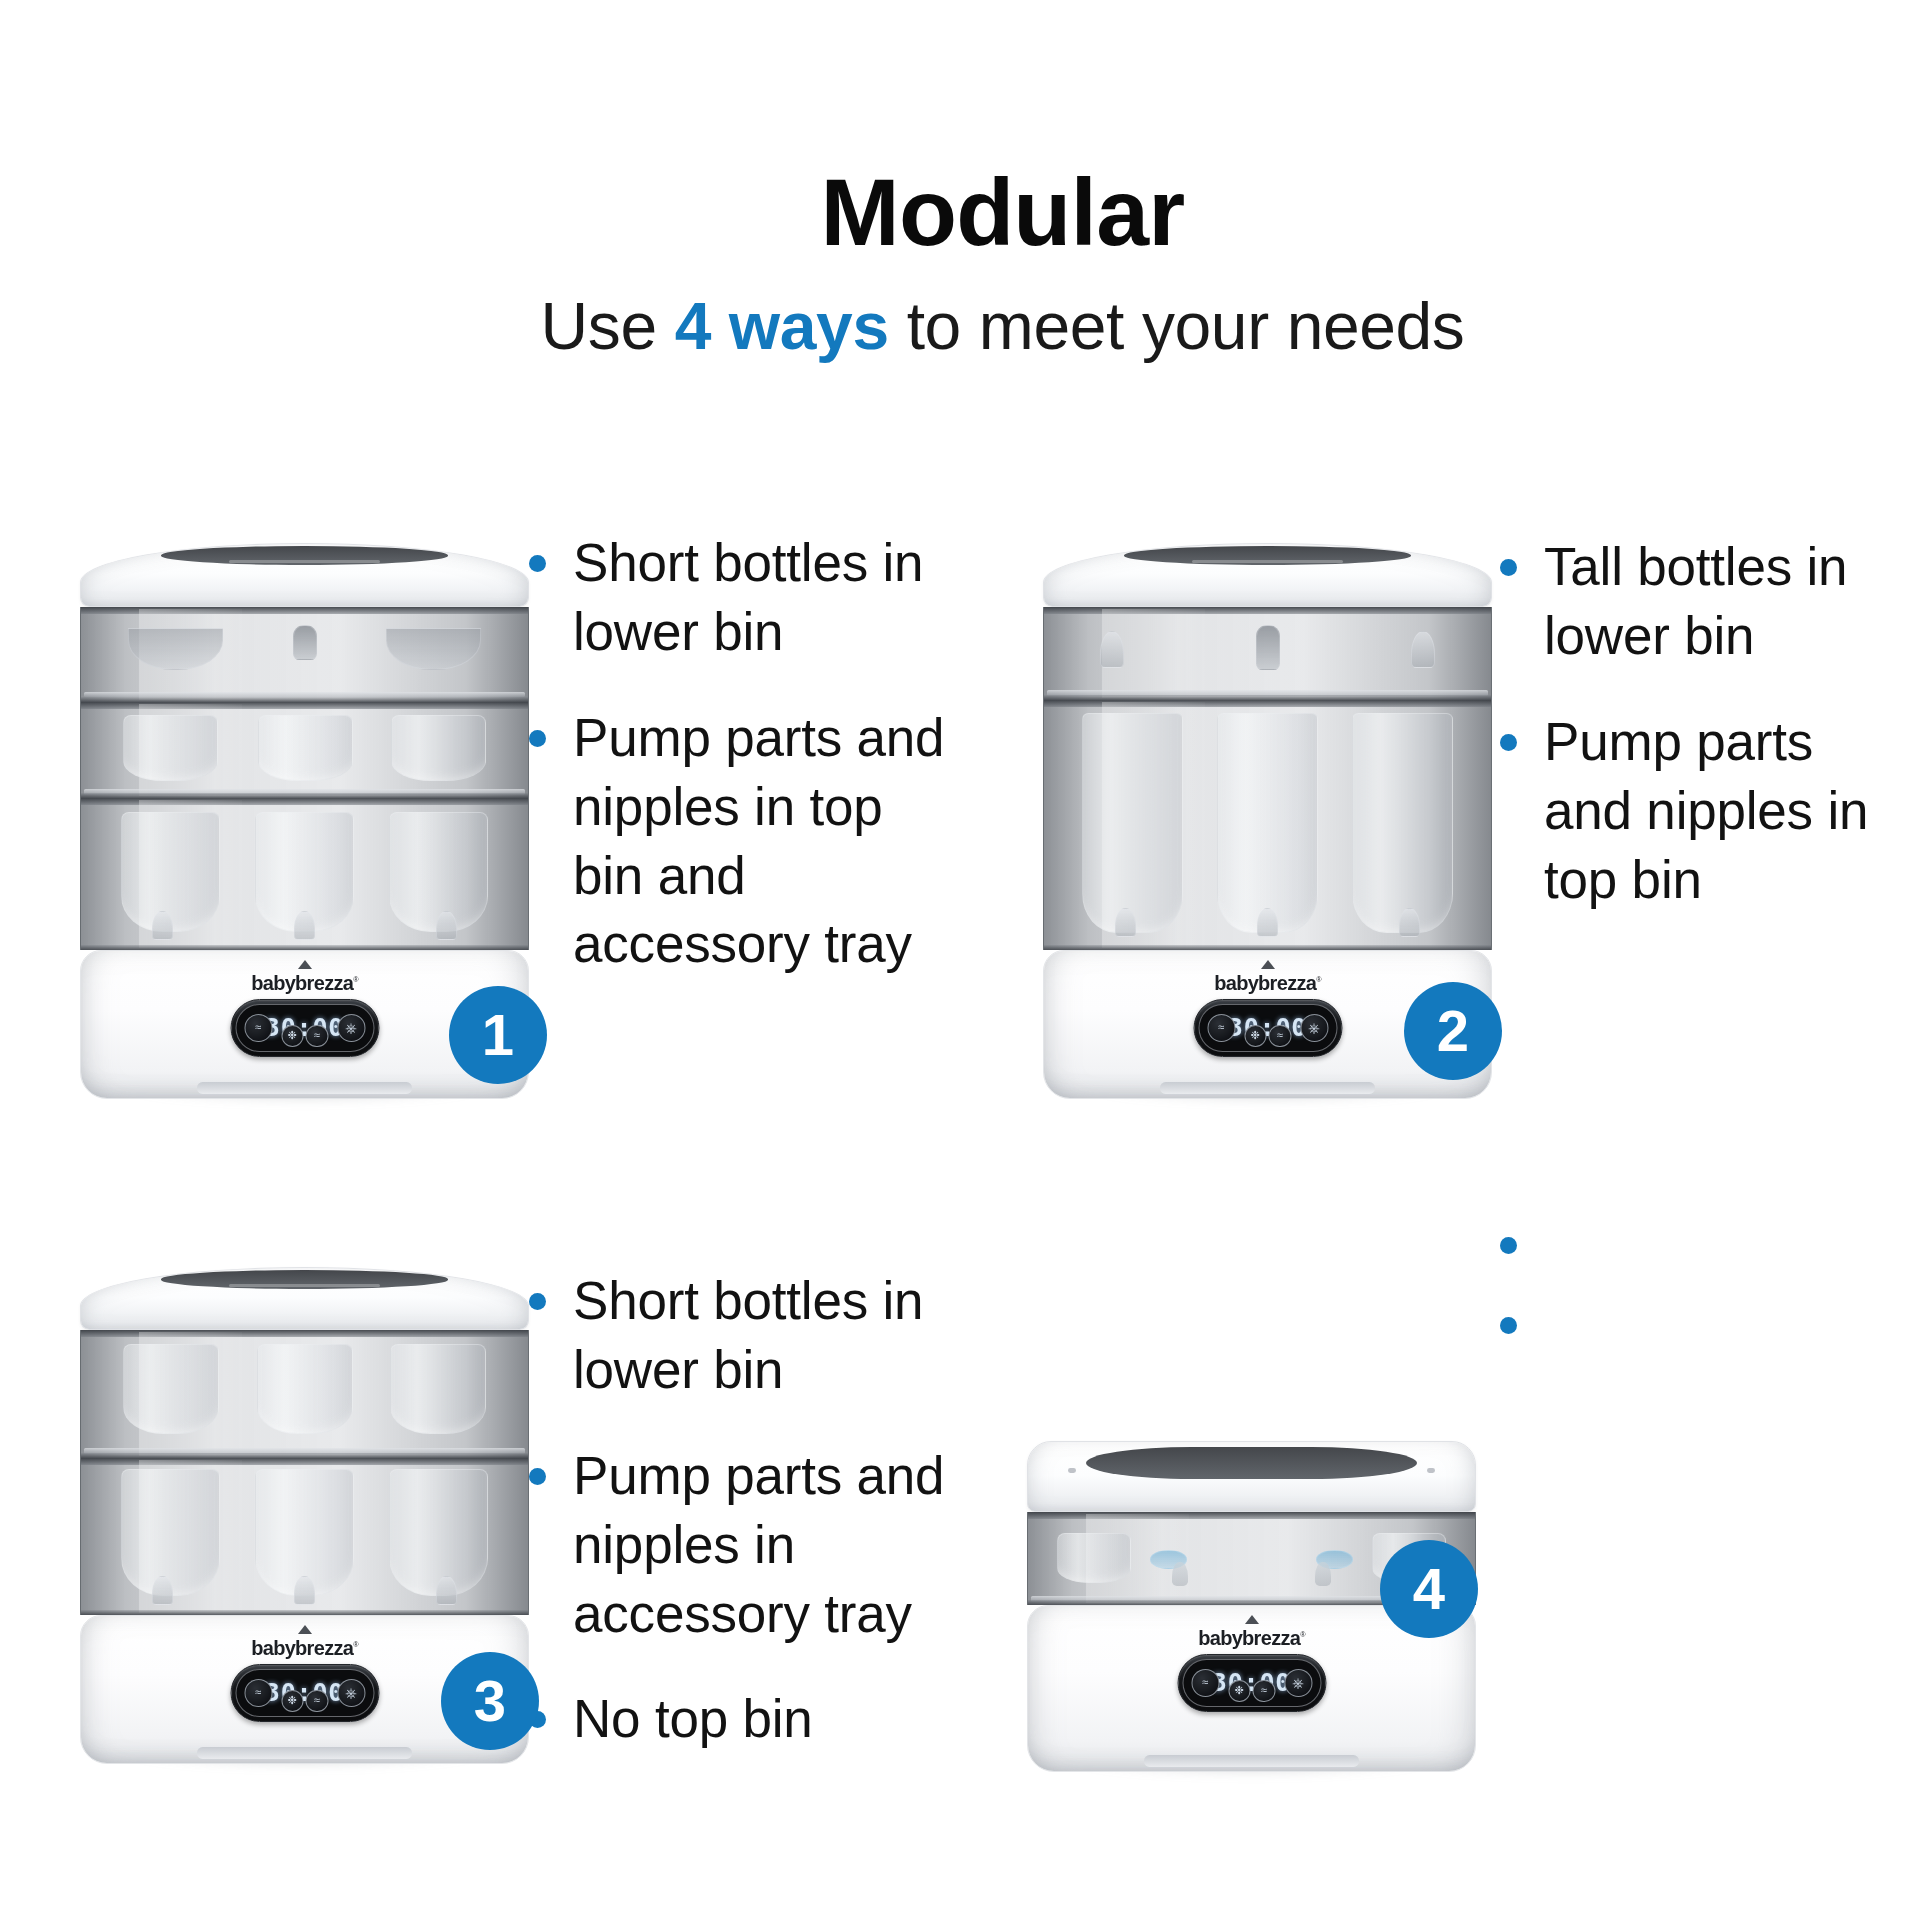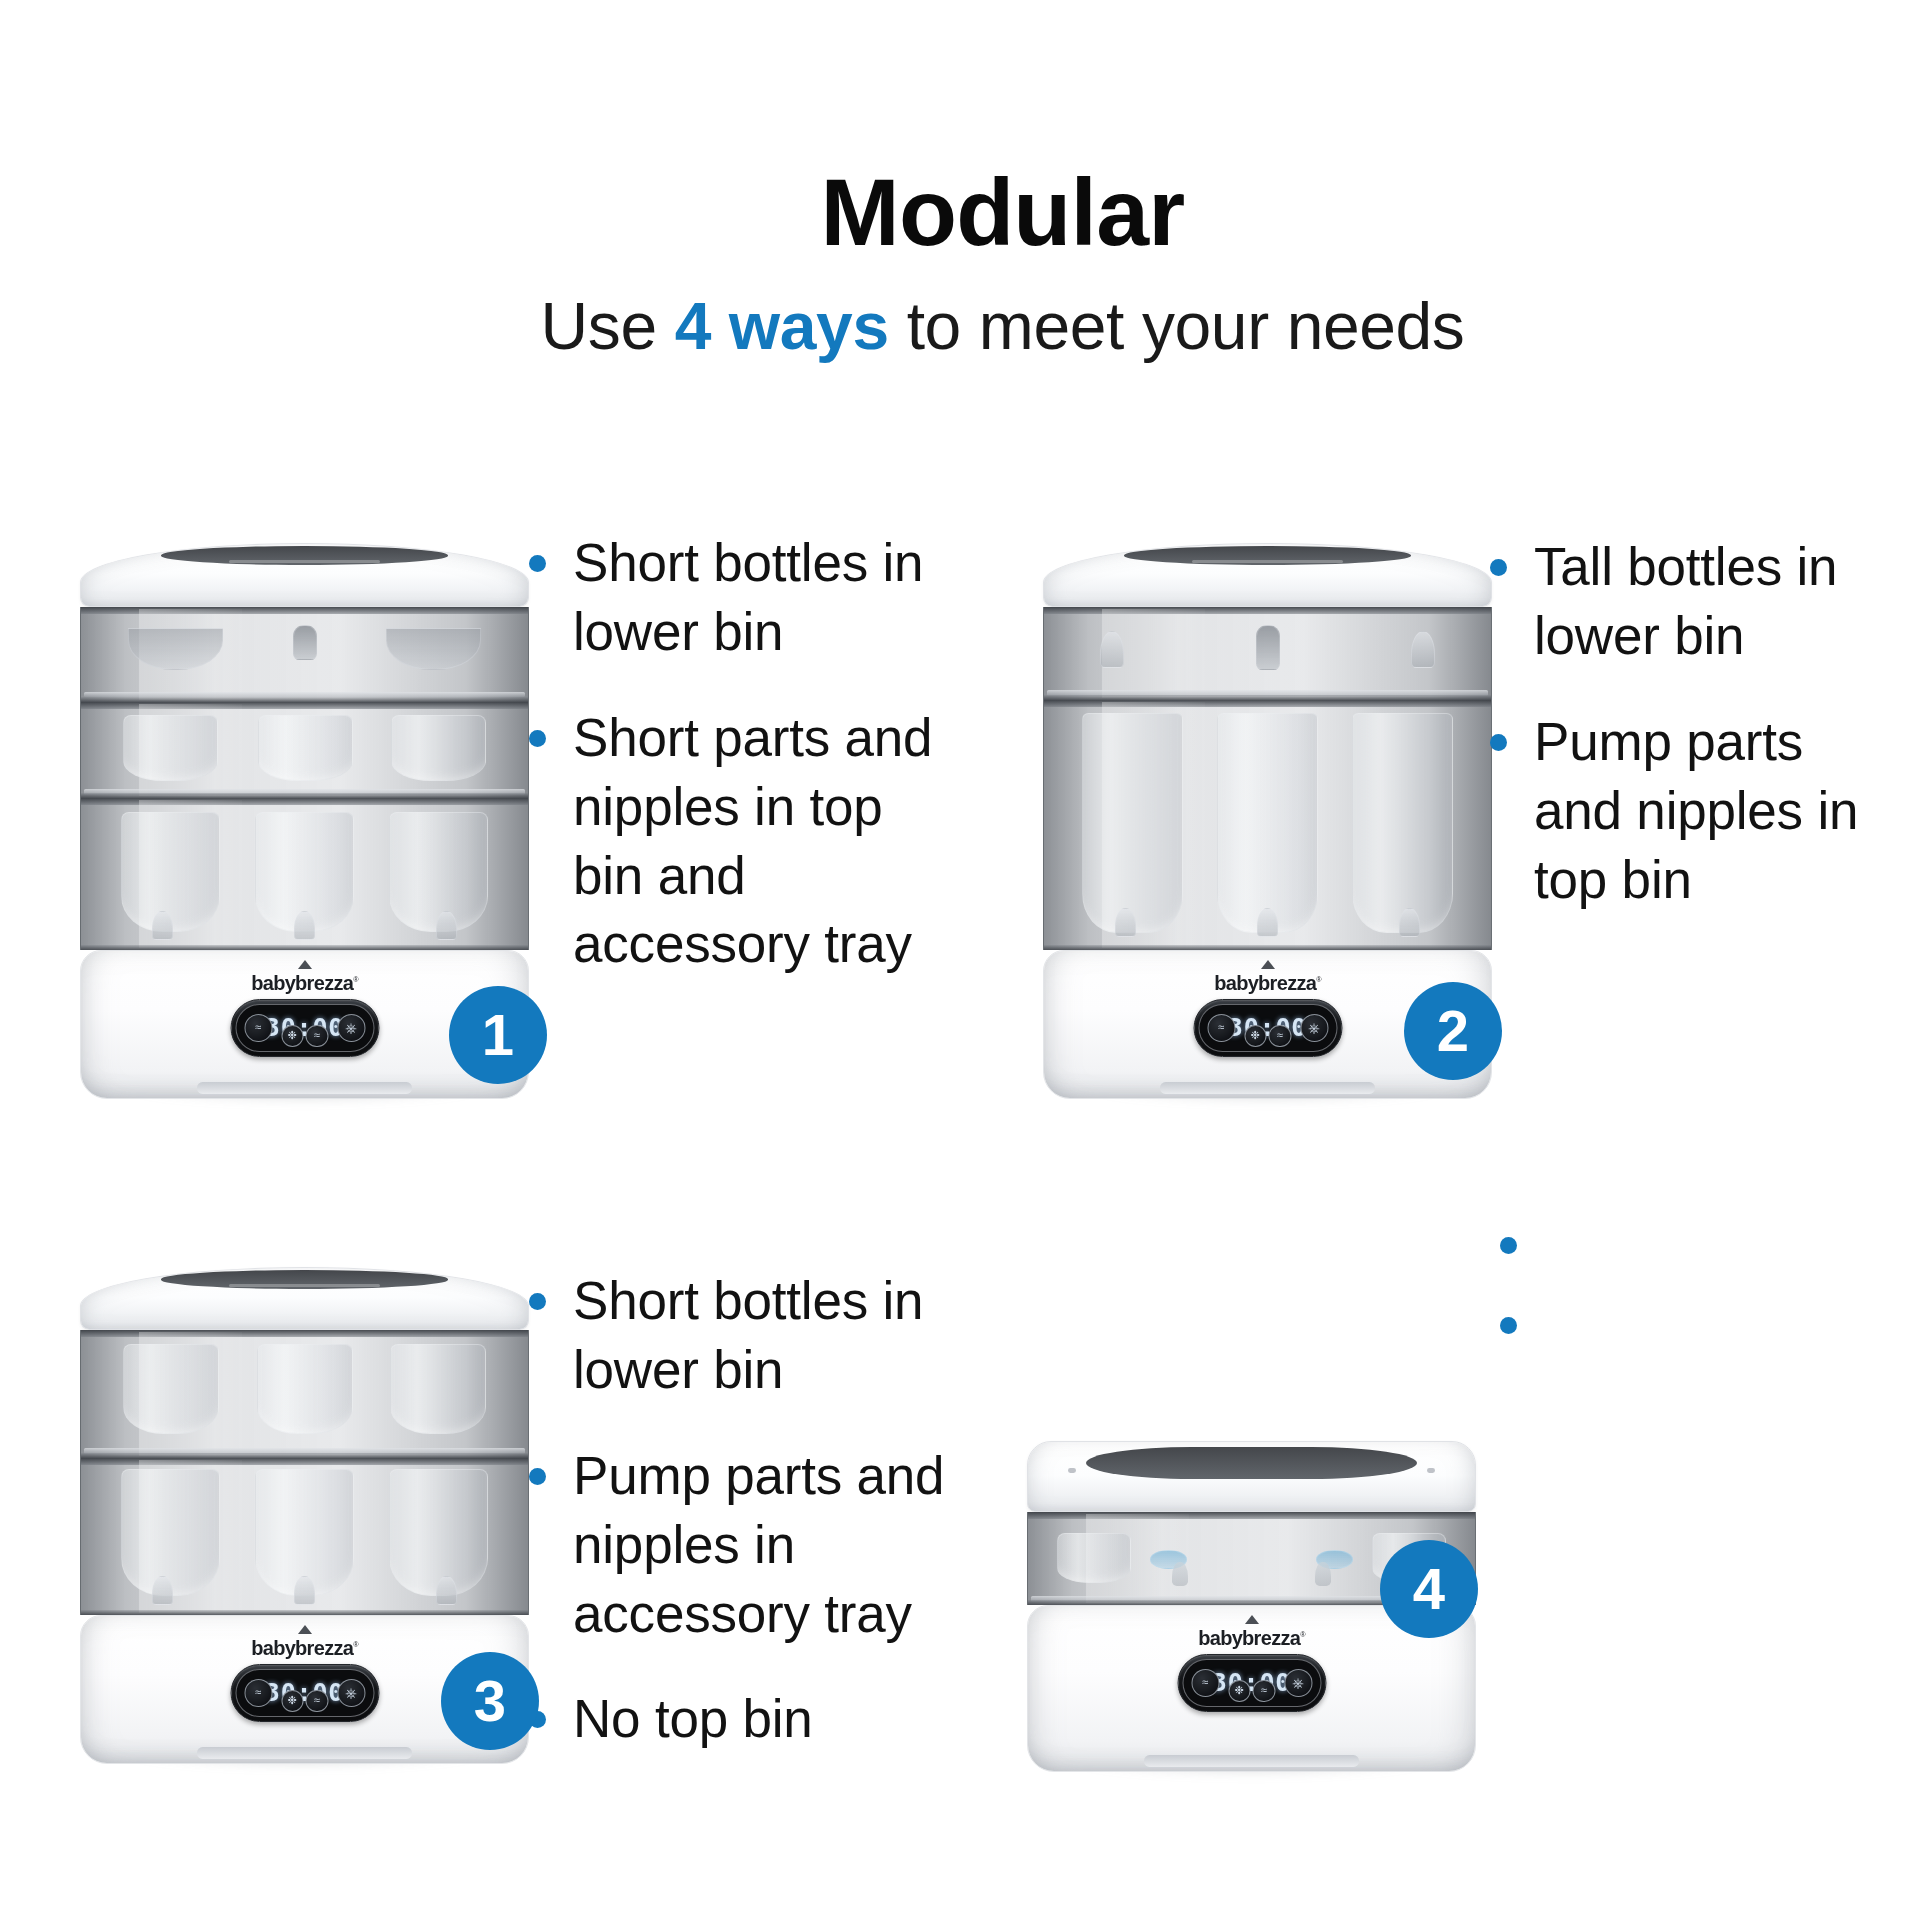--- a/index.html
+++ b/index.html
@@ -54,21 +54,21 @@
   
   .figure { position: absolute; }
   .fig-1 { left: 32px;  top: 8px;  width: 449px; height: 610px; }
   .fig-2 { left: 40px;  top: 8px;  width: 449px; height: 610px; }
   .fig-3 { left: 32px;  top: 72px;  width: 449px; height: 553px; }
   .fig-4 { left: 24px;  top: 184px; width: 449px; height: 449px; }
 
   
   .bullets { position: absolute; }
   .b1 { left: 481px;  top: 48px;  width: 417px; }
-  .b2 { left: 487px;  top: 52px;  width: 401px; }
+  .b2 { left: 497px;  top: 52px;  width: 401px; }
   .b3 { left: 481px;  top: 128px; width: 425px; }
   .b4 { left: 497px;  top: 72px;  width: 401px; }
 
   .bullet-row {
     display: flex;
     align-items: flex-start;
     margin-bottom: 37px;
   }
   .bullet-row:last-child { margin-bottom: 0; }
 
@@ -411,21 +411,21 @@
         </div>
       </div>
 
       <div class="bullets b1">
         <div class="bullet-row">
           <span class="dot"></span>
           <span class="btext">Short bottles in lower bin</span>
         </div>
         <div class="bullet-row">
           <span class="dot"></span>
-          <span class="btext">Short parts and nipples in top bin and accessory tray</span>
+          <span class="btext">Pump parts and nipples in top bin and accessory tray</span>
         </div>
       </div>
 
       <div class="badge badge-1">1</div>
     </div>
 
     <div class="panel panel-2">
 
       <div class="figure fig-2">
         <div class="device">

